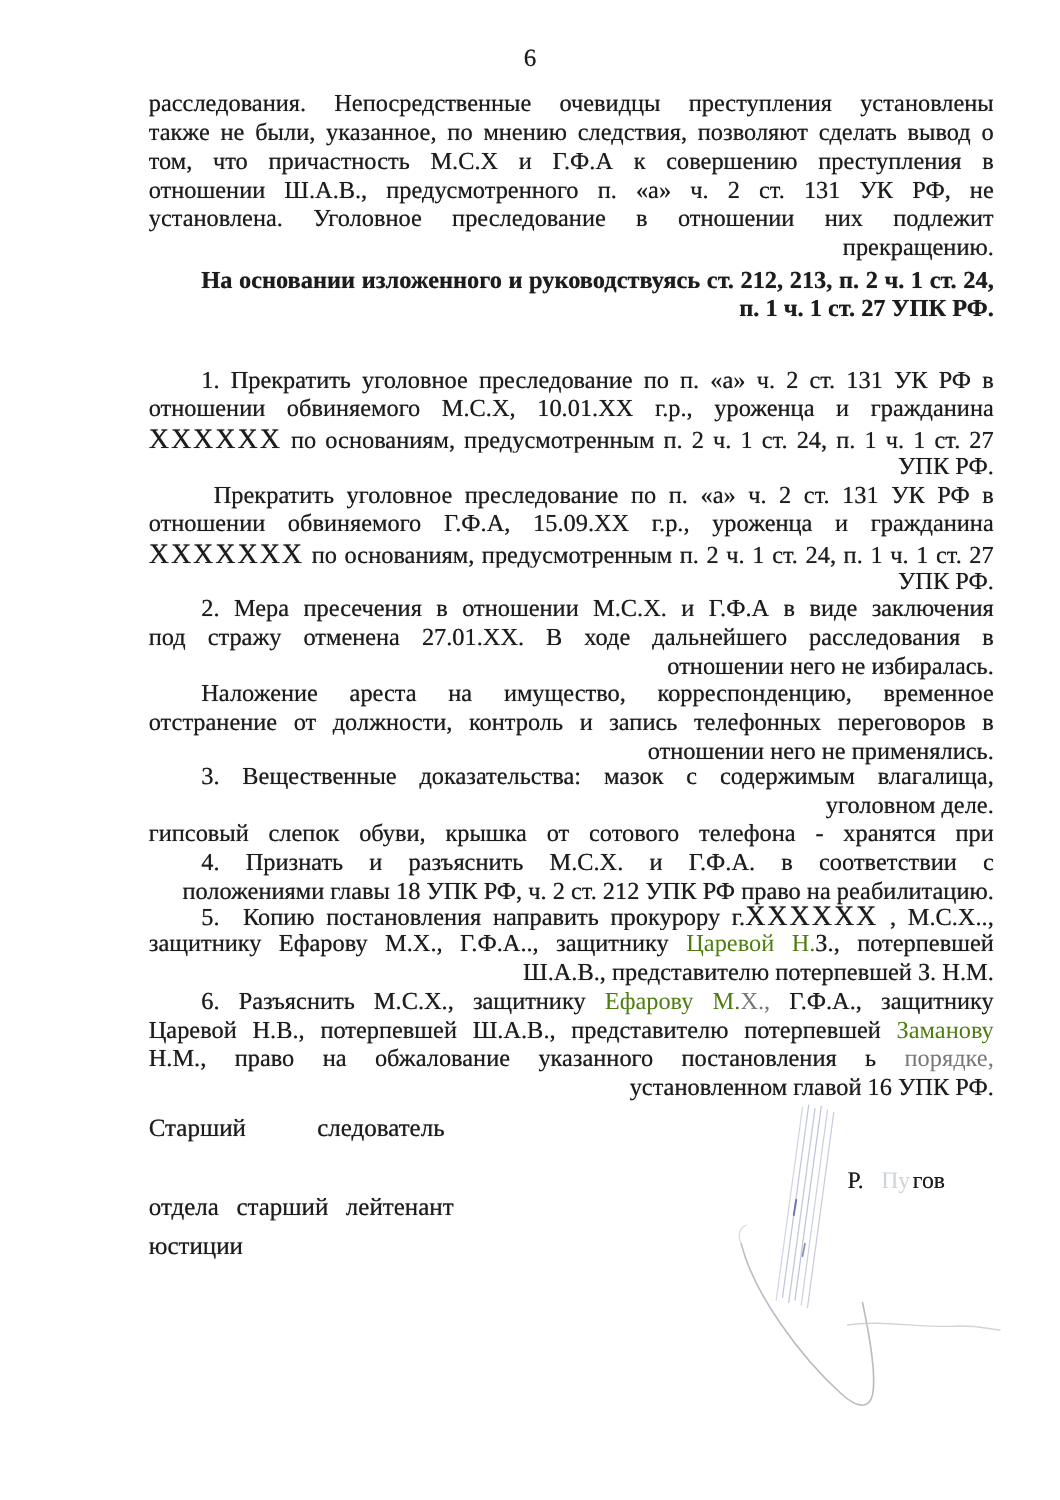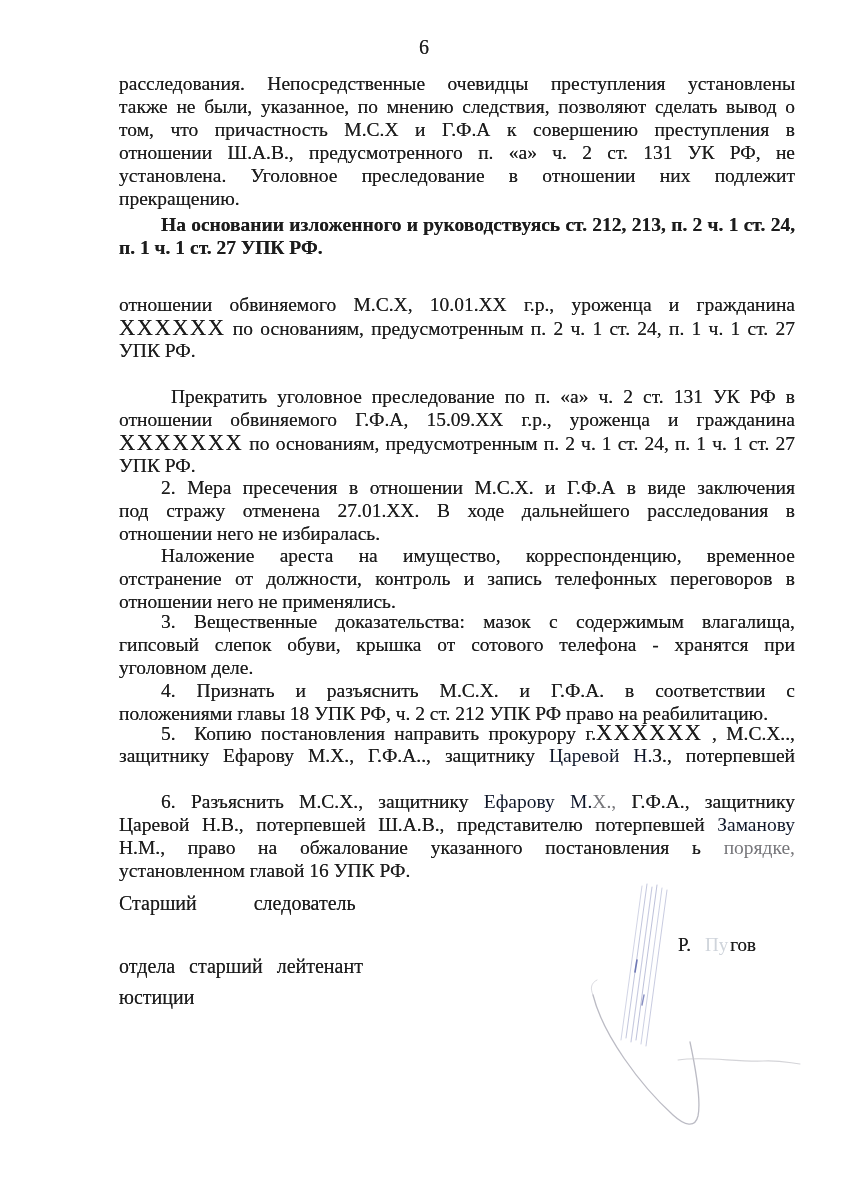--- a/index.html
+++ b/index.html
@@ -7,27 +7,27 @@
     position:relative;width:848px;height:1200px;background:#ffffff;
     font-family:"Liberation Serif",serif;color:#1c1c1c;overflow:hidden;
   }
   .pgnum{
     position:absolute;top:36px;left:0;width:848px;text-align:center;
     font-size:20px;text-shadow:0 0 .6px rgba(25,25,25,.75);
   }
   .doc{position:absolute;left:119px;top:0;width:676px;height:100%;}
   .para{position:absolute;left:0;width:676px;font-size:19.5px;
         text-shadow:0 0 .6px rgba(25,25,25,.75);}
-  .line{position:relative;height:23px;line-height:23px;overflow:hidden;white-space:normal;}
+  .line{position:relative;height:23px;line-height:23px;overflow:hidden;white-space:normal;text-align:right;}
   .line.just{text-align:justify;}
   .line.just::after{content:"";display:inline-block;width:100%;height:0;}
   .ind{display:inline-block;width:42px;}
   .ind2{display:inline-block;width:52px;}
   .x{font-size:22.5px;letter-spacing:1.5px;}
-  .f1{color:#0f172a;text-shadow:none;filter:blur(.4px);}
+  .f1{color:#4d7c0f;text-shadow:none;filter:blur(.4px);}
   .f2{color:#76767a;text-shadow:none;}
   .hdr{
     position:absolute;left:293px;top:259px;font-size:20px;letter-spacing:1px;
     text-shadow:0 0 .7px rgba(25,25,25,.8);
   }
   .sig-line{position:absolute;left:119px;font-size:20px;
             text-shadow:0 0 .6px rgba(25,25,25,.75);}
   .sig-name{position:absolute;left:678px;top:934px;font-size:19px;
             text-shadow:0 0 .5px rgba(25,25,25,.7);}
   .sig-name .mid{color:#cfd4db;text-shadow:none;filter:blur(.5px);margin:0 2px 0 14px;}
@@ -47,20 +47,21 @@
         <div class="line just"><span>том, что причастность М.С.Х и Г.Ф.А к совершению преступления в</span></div>
         <div class="line just"><span>отношении Ш.А.В., предусмотренного п. «а» ч. 2 ст. 131 УК РФ, не</span></div>
         <div class="line just"><span>установлена. Уголовное преследование в отношении них подлежит</span></div>
         <div class="line"><span>прекращению.</span></div>
       </div>
       <div class="para" style="top: 213px; font-weight: bold;">
         <div class="line just"><span class="ind"></span><span>На основании изложенного и руководствуясь ст. 212, 213, п. 2 ч. 1 ст. 24,</span></div>
         <div class="line"><span>п. 1 ч. 1 ст. 27 УПК РФ.</span></div>
       </div>
       <div class="para" style="top: 293px;">
+        <div class="line just"><span class="ind"></span><span>1. Прекратить уголовное преследование по п. «а» ч. 2 ст. 131 УК РФ в</span></div>
         <div class="line just"><span>отношении обвиняемого М.С.Х, 10.01.XX г.р., уроженца и гражданина</span></div>
         <div class="line just"><span class="x">XXXXXX</span><span>  по основаниям, предусмотренным п. 2 ч. 1 ст. 24, п. 1 ч. 1 ст. 27</span></div>
         <div class="line"><span>УПК РФ.</span></div>
       </div>
       <div class="para" style="top: 385px;">
         <div class="line just"><span class="ind2"></span><span>Прекратить уголовное преследование по п. «а» ч. 2 ст. 131 УК РФ в</span></div>
         <div class="line just"><span>отношении обвиняемого Г.Ф.А, 15.09.XX г.р., уроженца и гражданина</span></div>
         <div class="line just"><span class="x">XXXXXXX</span><span>  по основаниям, предусмотренным п. 2 ч. 1 ст. 24, п. 1 ч. 1 ст. 27</span></div>
         <div class="line"><span>УПК РФ.</span></div>
       </div>
@@ -69,30 +70,31 @@
         <div class="line just"><span>под стражу отменена 27.01.XX. В ходе дальнейшего расследования в</span></div>
         <div class="line"><span>отношении него не избиралась.</span></div>
       </div>
       <div class="para" style="top: 544px;">
         <div class="line just"><span class="ind"></span><span>Наложение ареста на имущество, корреспонденцию, временное</span></div>
         <div class="line just"><span>отстранение от должности, контроль и запись телефонных переговоров в</span></div>
         <div class="line"><span>отношении него не применялись.</span></div>
       </div>
       <div class="para" style="top: 610px;">
         <div class="line just"><span class="ind"></span><span>3. Вещественные доказательства: мазок с содержимым влагалища,</span></div>
+        <div class="line"><span>уголовном деле.</span></div>
         <div class="line just"><span>гипсовый слепок обуви, крышка от сотового телефона - хранятся при</span></div>
-        <div class="line"><span>уголовном деле.</span></div>
       </div>
       <div class="para" style="top: 679px;">
         <div class="line just"><span class="ind"></span><span>4. Признать и разъяснить М.С.Х. и Г.Ф.А. в соответствии с</span></div>
         <div class="line"><span>положениями главы 18 УПК РФ, ч. 2 ст. 212 УПК РФ право на реабилитацию.</span></div>
       </div>
       <div class="para" style="top: 721px;">
         <div class="line just"><span class="ind"></span><span>5.&nbsp; Копию постановления направить прокурору г.</span><span class="x">XXXXXX</span><span> , М.С.Х..,</span></div>
         <div class="line just"><span>защитнику Ефарову М.Х., Г.Ф.А.., защитнику </span><span class="f1">Царевой Н.</span><span>З., потерпевшей</span></div>
+        <div class="line"><span>Ш.А.В., представителю потерпевшей З. Н.М.</span></div>
       </div>
       <div class="para" style="top: 790px;">
         <div class="line just"><span class="ind"></span><span>6. Разъяснить М.С.Х., защитнику </span><span class="f1">Ефарову М.</span><span class="f2">Х.,</span><span> Г.Ф.А., защитнику</span></div>
         <div class="line just"><span>Царевой Н.В., потерпевшей Ш.А.В., представителю потерпевшей </span><span class="f1">Заманову</span></div>
         <div class="line just"><span>Н.М., право на обжалование указанного постановления ь </span><span class="f2">порядке,</span></div>
         <div class="line"><span>установленном главой 16 УПК РФ.</span></div>
       </div>
     </div>
 
 

